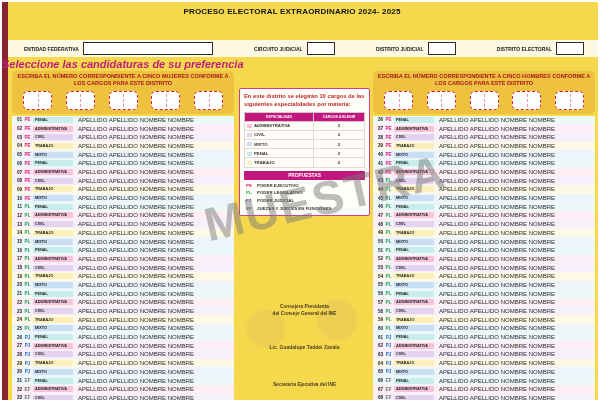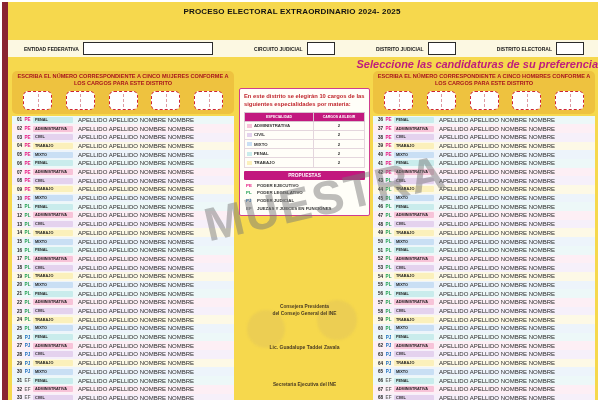--- a/index.html
+++ b/index.html
@@ -30,21 +30,21 @@
     position:absolute;left:6px;right:0;top:38px;height:17px;
     background:#fcf8e2;display:flex;align-items:center;
     padding:0 14px 0 16px;box-sizing:border-box;justify-content:space-between;
   }
   .fgroup{display:flex;align-items:center;gap:4px;}
   .flabel{font-size:5px;font-weight:bold;color:#1a1a1a;white-space:nowrap;}
   .fbox{height:11px;background:#fff;border:1px solid #2b2b2b;width:26px;}
   .fgroup:nth-child(1) .fbox{width:128px;}
   
   .instruction{
-    position:absolute;left:0;right:0;top:56px;text-align:right;
+    position:absolute;left:0;right:0;top:56px;text-align:left;
     font-size:11px;font-weight:bold;font-style:italic;color:#bf1d7c;
   }
   
   .cand-col{position:absolute;top:69px;width:222px;}
   #col-women{left:10px;}
   #col-men{left:371px;}
   .gold-head{
     background:#eec23f;border-radius:5px;padding:2px 4px 4px;box-sizing:border-box;
   }
   .gold-head .htext{

